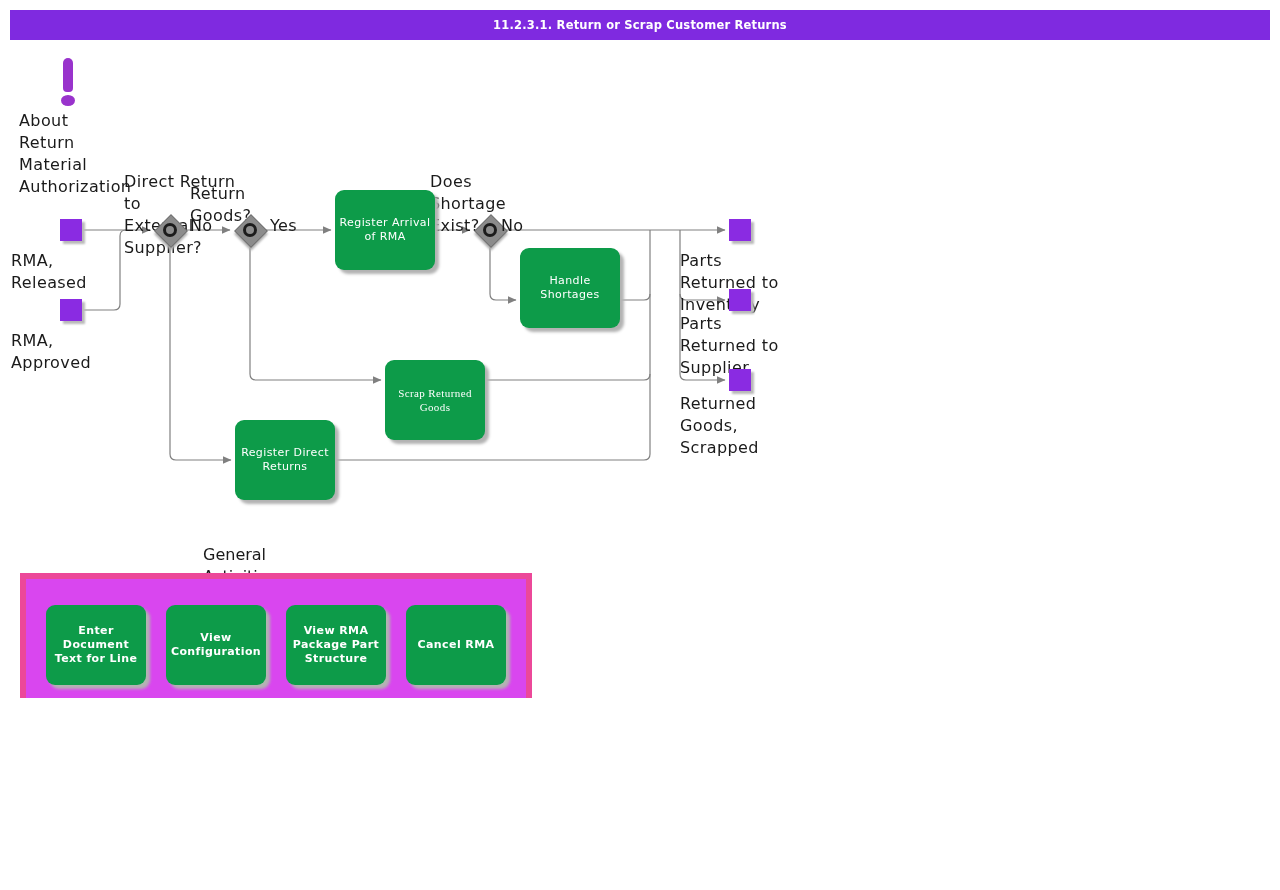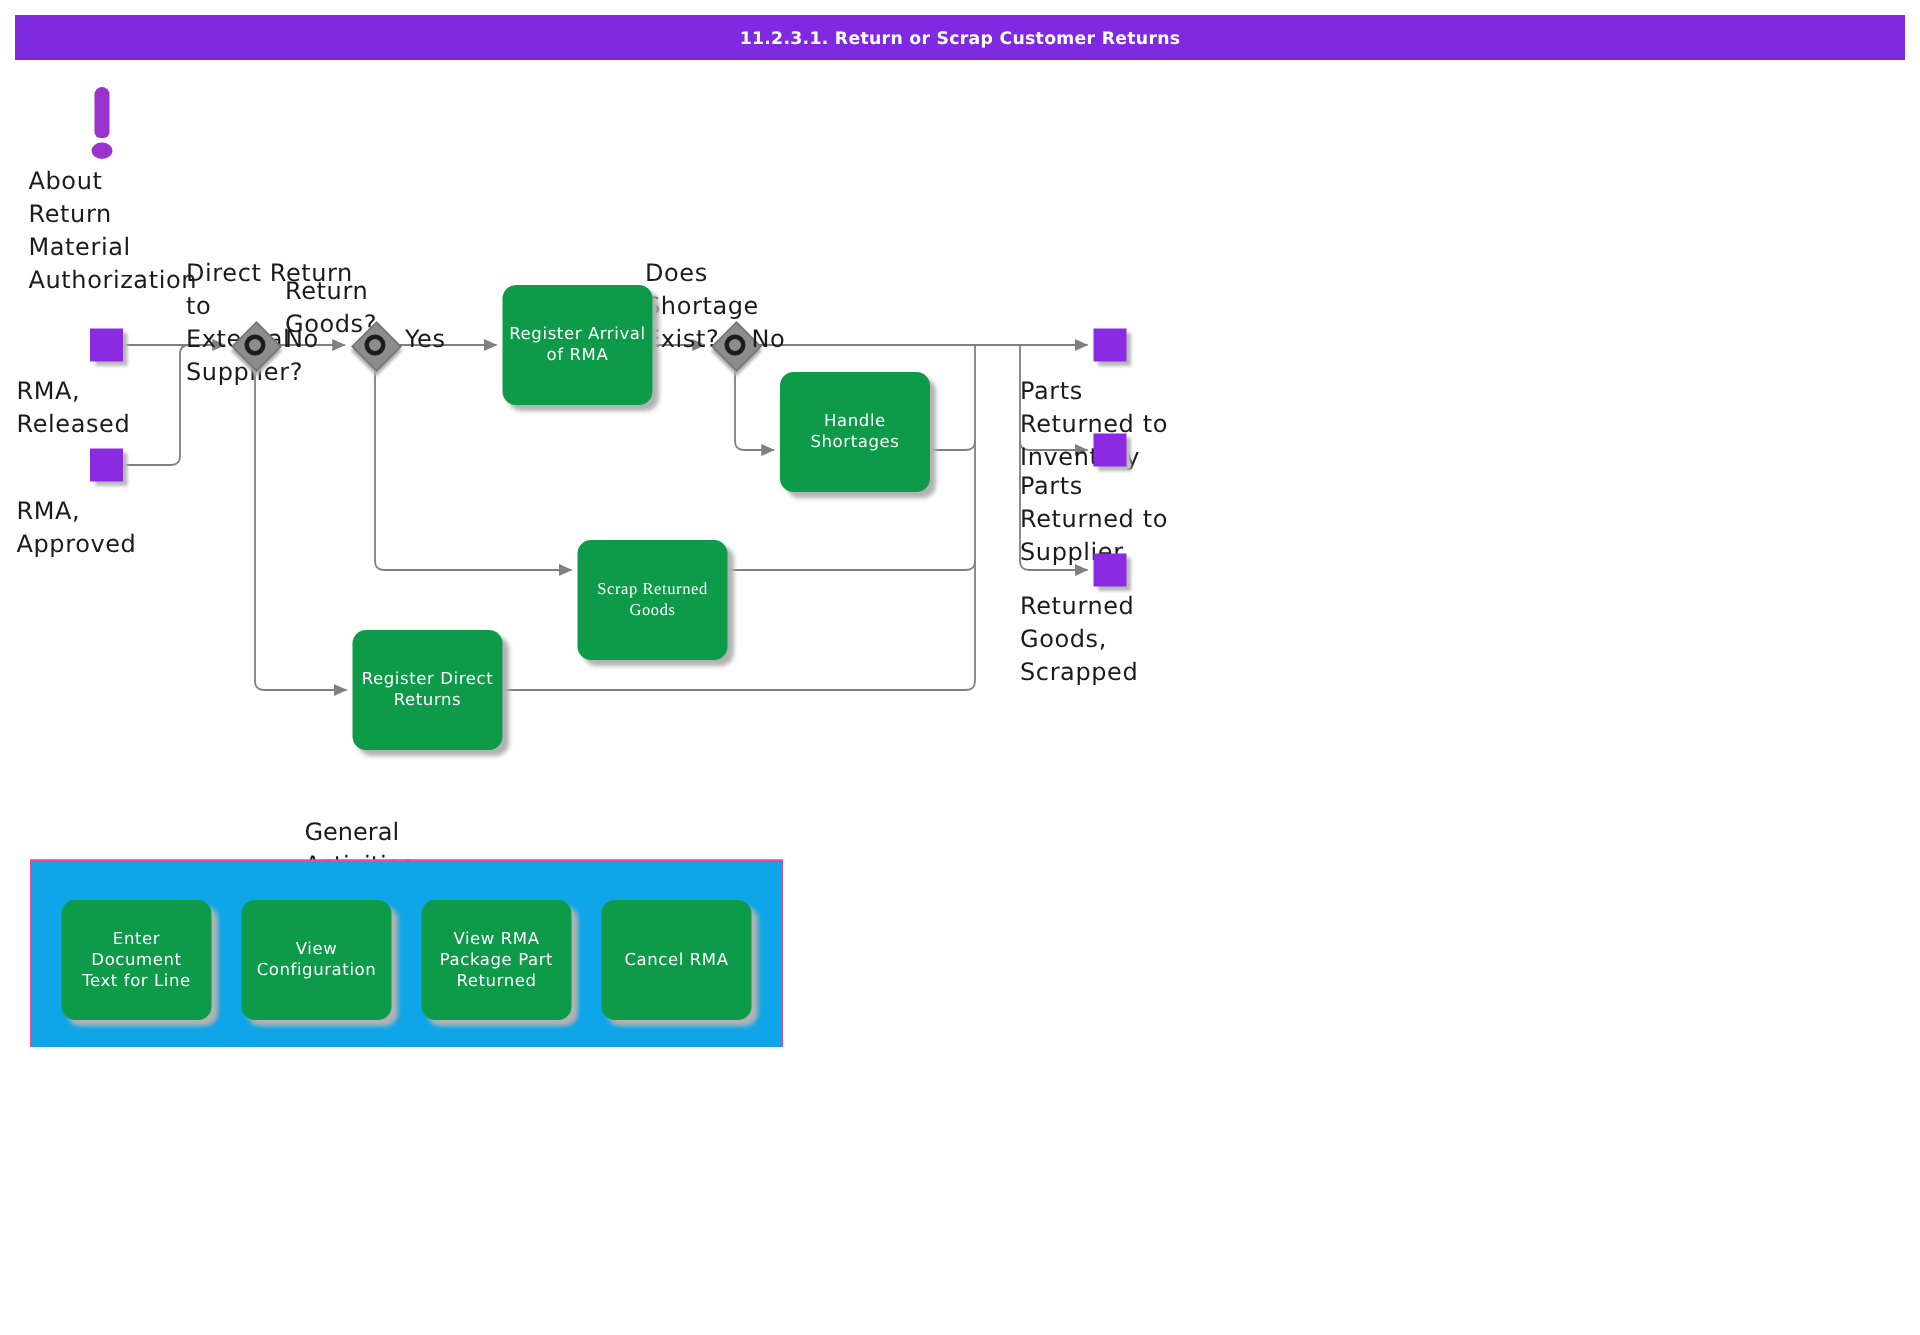--- a/index.html
+++ b/index.html
@@ -49,21 +49,21 @@
   
   .activity{
     position:absolute;width:100px;height:80px;background:#0d9b49;
     border-radius:9px;box-shadow:4px 4px 3px #b3b3b3;
     display:flex;align-items:center;justify-content:center;
     text-align:center;color:#ffffff;font-size:11px;line-height:14px;
     letter-spacing:.4px;white-space:pre-line;padding:4px;box-sizing:border-box;
     cursor:pointer;
   }
   
-  .frame{position:absolute;border:1px solid #ec4899;background:#0ea5e9;}
+  .frame{position:absolute;border:6px solid #ec4899;background:#d946ef;font-weight:bold;}
   
   svg.wires{position:absolute;left:0;top:0;z-index:1;}
   .banner,.lbl,.activity,.event-sq,.diamond,.frame{z-index:2;}
 </style>
 </head>
 <body>
 
 <div class="canvas">
 
   <div class="banner">
@@ -169,18 +169,18 @@
 
   <div class="lbl" style="left:203px;top:544px;width:120px;letter-spacing:0;">General
 Activities</div>
   <div class="frame" style="left:20px;top:573px;width:500px;height:131px;">
     <div class="activity" style="left:20px;top:26px;">Enter Document
 Text for Line</div>
     <div class="activity" style="left:140px;top:26px;">View
 Configuration</div>
     <div class="activity" style="left:260px;top:26px;">View RMA
 Package Part
-Returned</div>
+Structure</div>
     <div class="activity" style="left:380px;top:26px;">Cancel RMA</div>
   </div>
 
 
 </div>
 
 </body></html>

